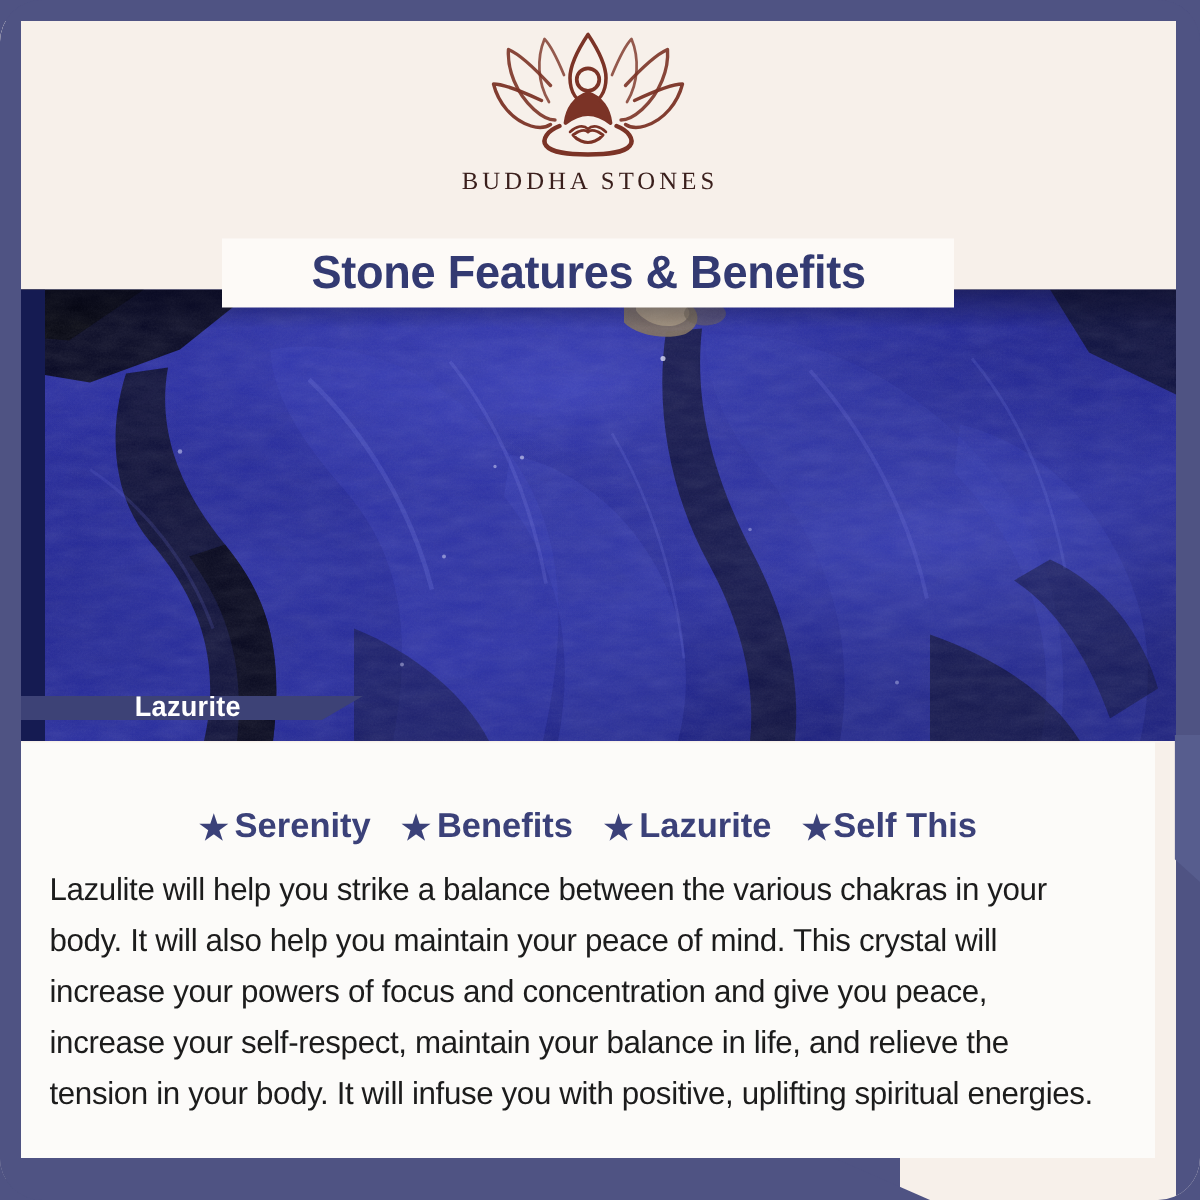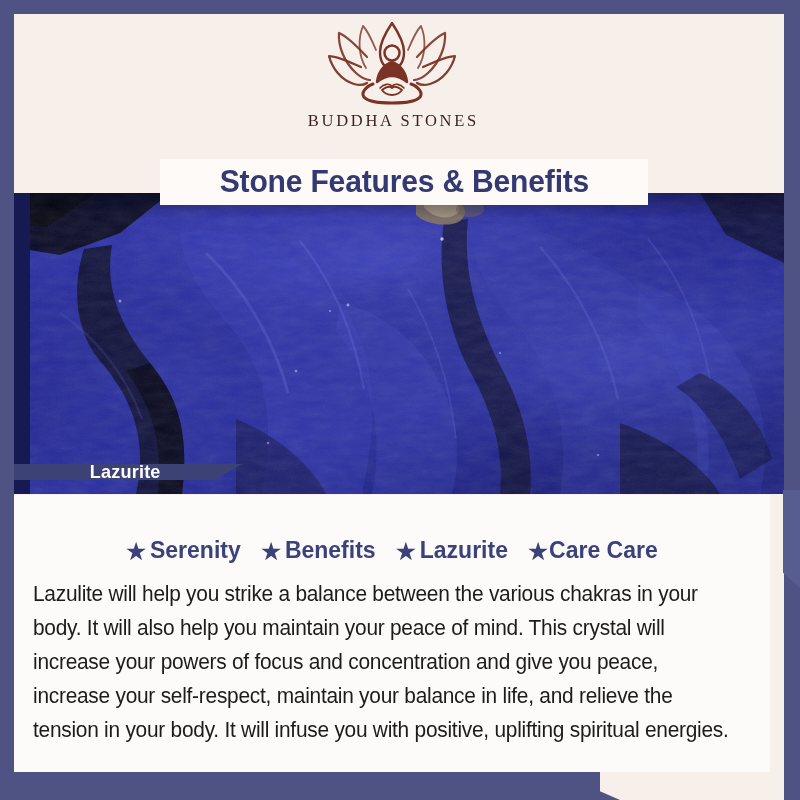--- a/index.html
+++ b/index.html
@@ -14,20 +14,21 @@
     font-family: "Liberation Sans", sans-serif;
     background: #4f5383;
   }
 
   #infographic {
     position: relative;
     width: 800px;
     height: 800px;
     background: #4f5383;
     overflow: hidden;
+    border-radius: 28px;
   }
 
   
   .card {
     position: absolute;
     left: 0px;
     top: 14px;
     width: 784px;
     height: 772px;
     background: #f7f0ea;
@@ -66,21 +67,21 @@
     font-size: 16.5px;
     letter-spacing: 2.7px;
     color: #3a1f1c;
     font-weight: 400;
     text-indent: 2.7px;
   }
 
   
   .title-bar {
     position: absolute;
-    left: 160px;
+    left: 148px;
     top: 145px;
     width: 488px;
     height: 46px;
     background: #fdfaf7;
     display: flex;
     align-items: center;
     justify-content: center;
     z-index: 6;
   }
 
@@ -415,21 +416,21 @@
     <div class="name-banner">
       <span class="name-banner-text">Lazurite</span>
     </div>
 
     <div class="content-panel">
 
       <div class="benefits">
         <span class="benefit"><span class="star">★</span><span class="blabel">Serenity</span></span>
         <span class="benefit"><span class="star">★</span><span class="blabel">Benefits</span></span>
         <span class="benefit"><span class="star">★</span><span class="blabel">Lazurite</span></span>
-        <span class="benefit nospace"><span class="star">★</span><span class="blabel">Care Care</span></span>
+        <span class="benefit nospace"><span class="star">★</span><span class="blabel">Self This</span></span>
       </div>
 
       <div class="body-copy">Lazulite will help you strike a balance between the various chakras in your body. It will also help you maintain your peace of mind. This crystal will increase your powers of focus and concentration and give you peace, increase your self-respect, maintain your balance in life, and relieve the tension in your body. It will infuse you with positive, uplifting spiritual energies.</div>
     </div>
 
   </div>
 
   <div class="accent-left-band"></div>
   <div class="accent-bottom-right-cream"></div>
   <div class="accent-bottom-band"></div>

